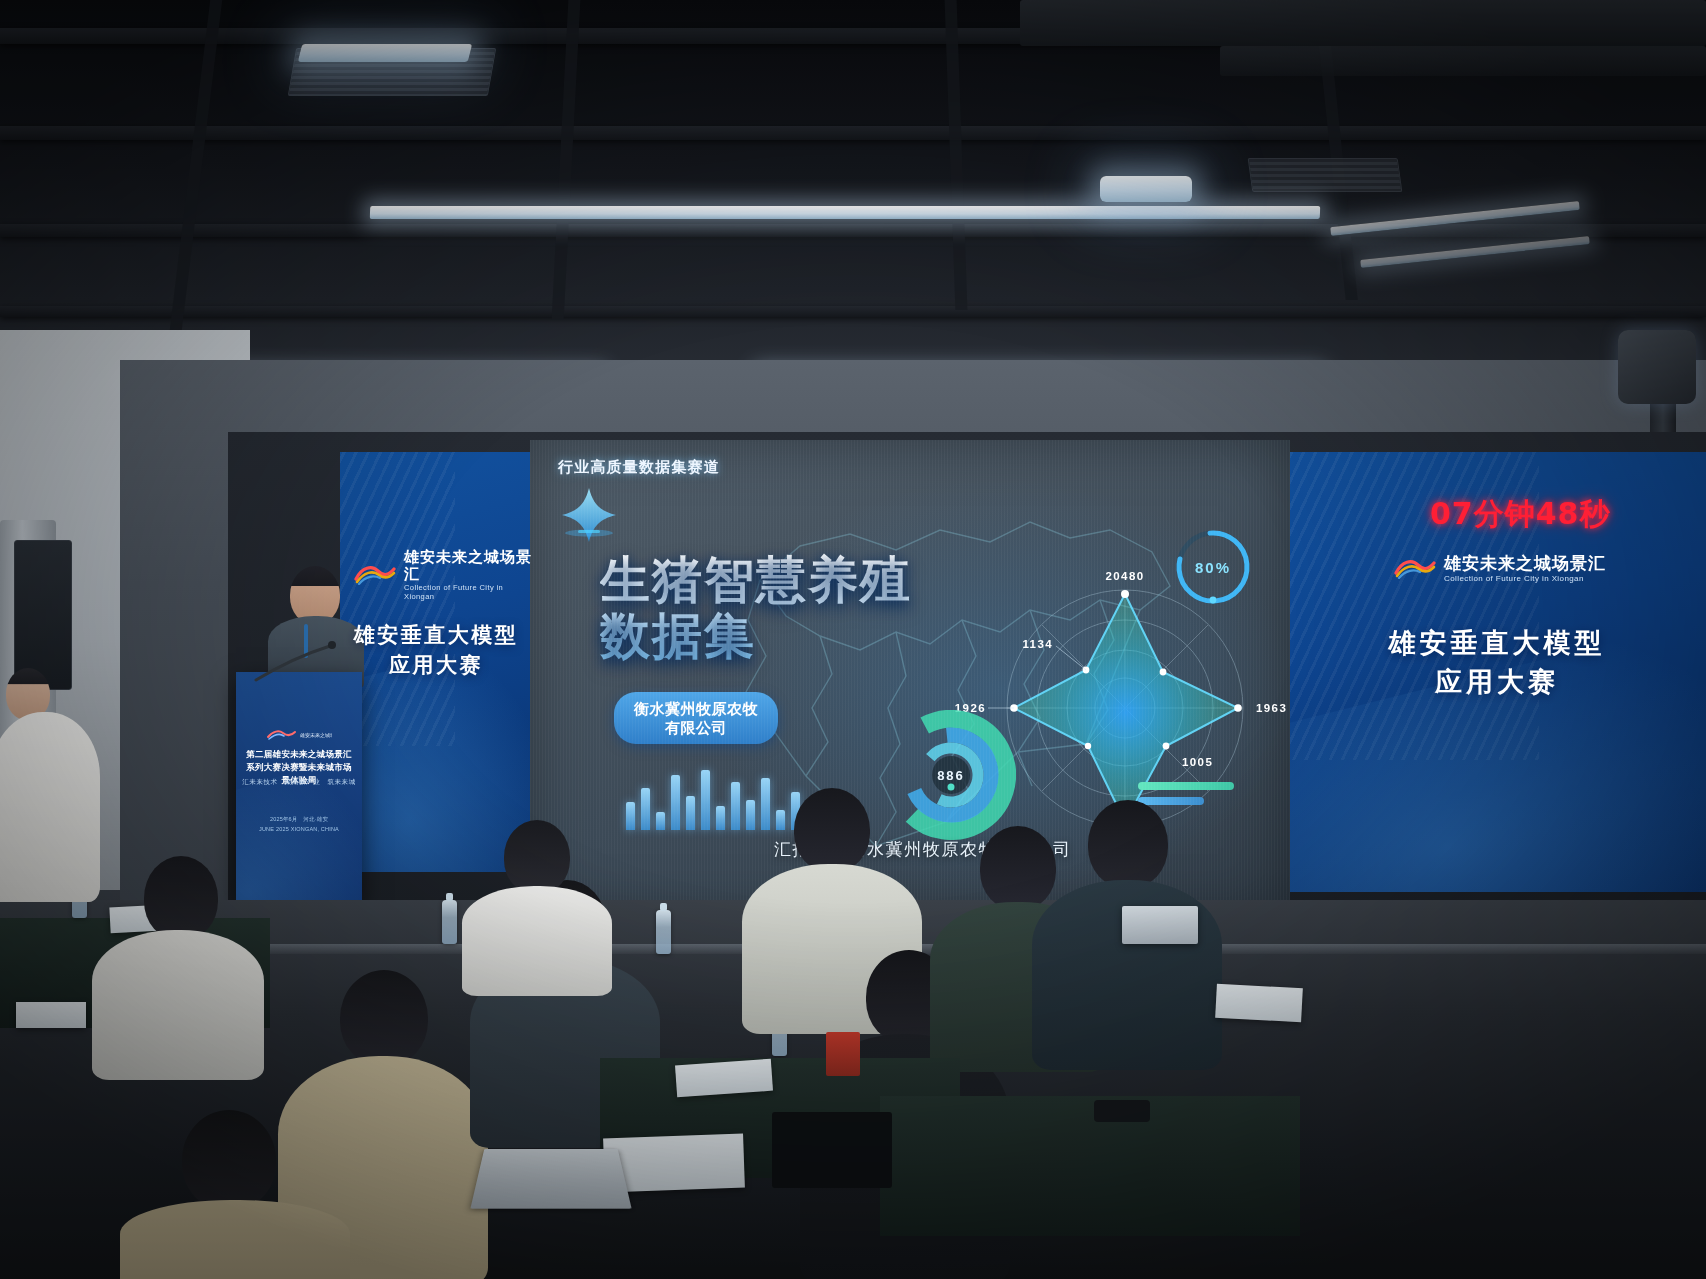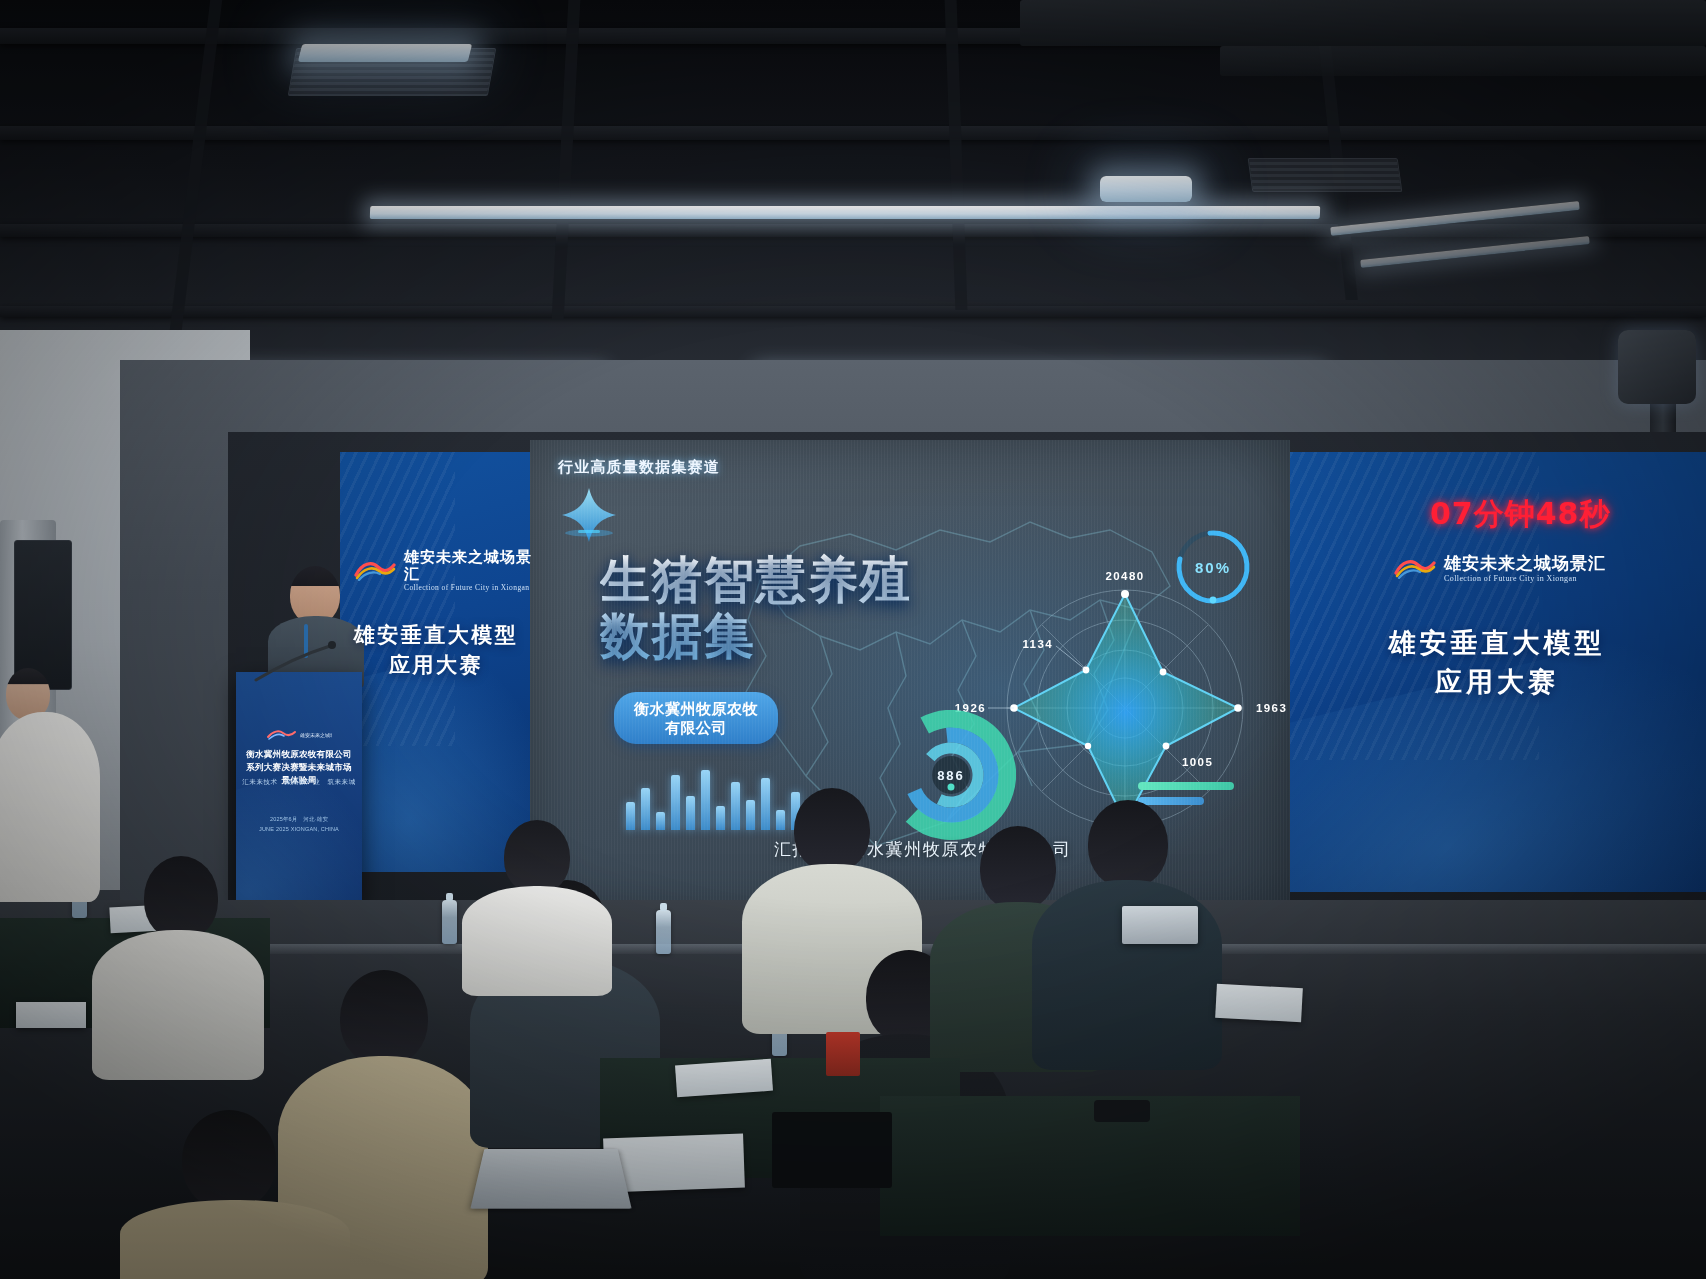--- a/index.html
+++ b/index.html
@@ -111,21 +111,21 @@
   .banner { position:absolute; overflow:hidden;
     background:linear-gradient(165deg,#12519e 0%,#0e4590 40%,#0b3a7d 70%,#0a3472 100%); }
   .banner::before { content:""; position:absolute; left:-10%; top:-20%; width:70%; height:90%;
     background:repeating-linear-gradient(115deg, rgba(255,255,255,.055) 0 3px, rgba(0,0,0,0) 3px 11px); }
   .banner::after { content:""; position:absolute; right:-30%; bottom:-40%; width:150%; height:90%;
     background:radial-gradient(ellipse at 40% 40%, rgba(90,180,255,.30), rgba(0,0,0,0) 62%);
     transform:rotate(-14deg); }
   .bn-logo { position:absolute; display:flex; align-items:center; gap:8px; z-index:3; }
   .bn-swoosh { width:42px; height:22px; flex:0 0 auto; }
   .bn-logo-txt { color:#fff; font-weight:800; font-size:15px; letter-spacing:1px; line-height:1.15; }
-  .bn-logo-sub { color:#cfe2f7; font-size:7.5px; letter-spacing:.4px; font-weight:400;font-family:Liberation Serif, serif; }
+  .bn-logo-sub { color:#cfe2f7; font-size:7.5px; letter-spacing:.4px; font-weight:400; }
   .bn-h1 { position:absolute; z-index:3; color:#fff; font-weight:800; font-size:27px;
     letter-spacing:4px; line-height:1.45; text-align:center; text-shadow:0 2px 8px rgba(0,20,60,.6); }
 
   .banner-left { left:340px; top:452px; width:192px; height:420px; }
   .banner-right { left:1288px; top:452px; width:418px; height:440px; }
 
   
   .timer { position:absolute; left:1430px; top:494px; z-index:6;
     font-family:"DejaVu Sans",sans-serif; font-weight:800; font-size:30px;
     color:#ff1f35; letter-spacing:1px; white-space:nowrap;
@@ -402,21 +402,21 @@
     <div style="position:absolute;left:36px;top:58px;width:4px;height:34px;background:#2b6fb0;border-radius:2px;"></div>
   </div>
 
   <div class="podium">
     <svg class="pod-logo" viewBox="0 0 66 14">
       <path d="M2 9 C7 3, 13 2, 17 5 C21 8, 25 8, 29 4" stroke="#ff6b6b" stroke-width="2" fill="none" stroke-linecap="round"></path>
       <path d="M3 11 C9 6, 14 5, 18 8" stroke="#7fb8ff" stroke-width="1.6" fill="none" stroke-linecap="round"></path>
       <text x="34" y="9" fill="#dbe9f8" font-size="5" font-family="Liberation Sans, sans-serif">雄安未来之城场景汇</text>
     </svg>
     <div class="pod-t1">
-      <span>衡水冀州牧原农牧有限公司</span><br>
+      <span>第二届雄安未来之城场景汇</span><br>
       <span>系列大赛决赛暨未来城市场景体验周</span>
     </div>
     <div class="pod-t2">汇未来技术　聚高新产业　筑未来城</div>
     <div class="pod-t3">
       <span>2025年6月　河北·雄安</span><br>
       <span>JUNE 2025  XIONGAN, CHINA</span>
     </div>
   </div>
   <svg class="mic" style="left:250px;top:640px;width:90px;height:44px;" viewBox="0 0 90 44">
     <path d="M6 40 C26 28, 48 16, 80 6" stroke="#2c3238" stroke-width="3" fill="none" stroke-linecap="round"></path>

